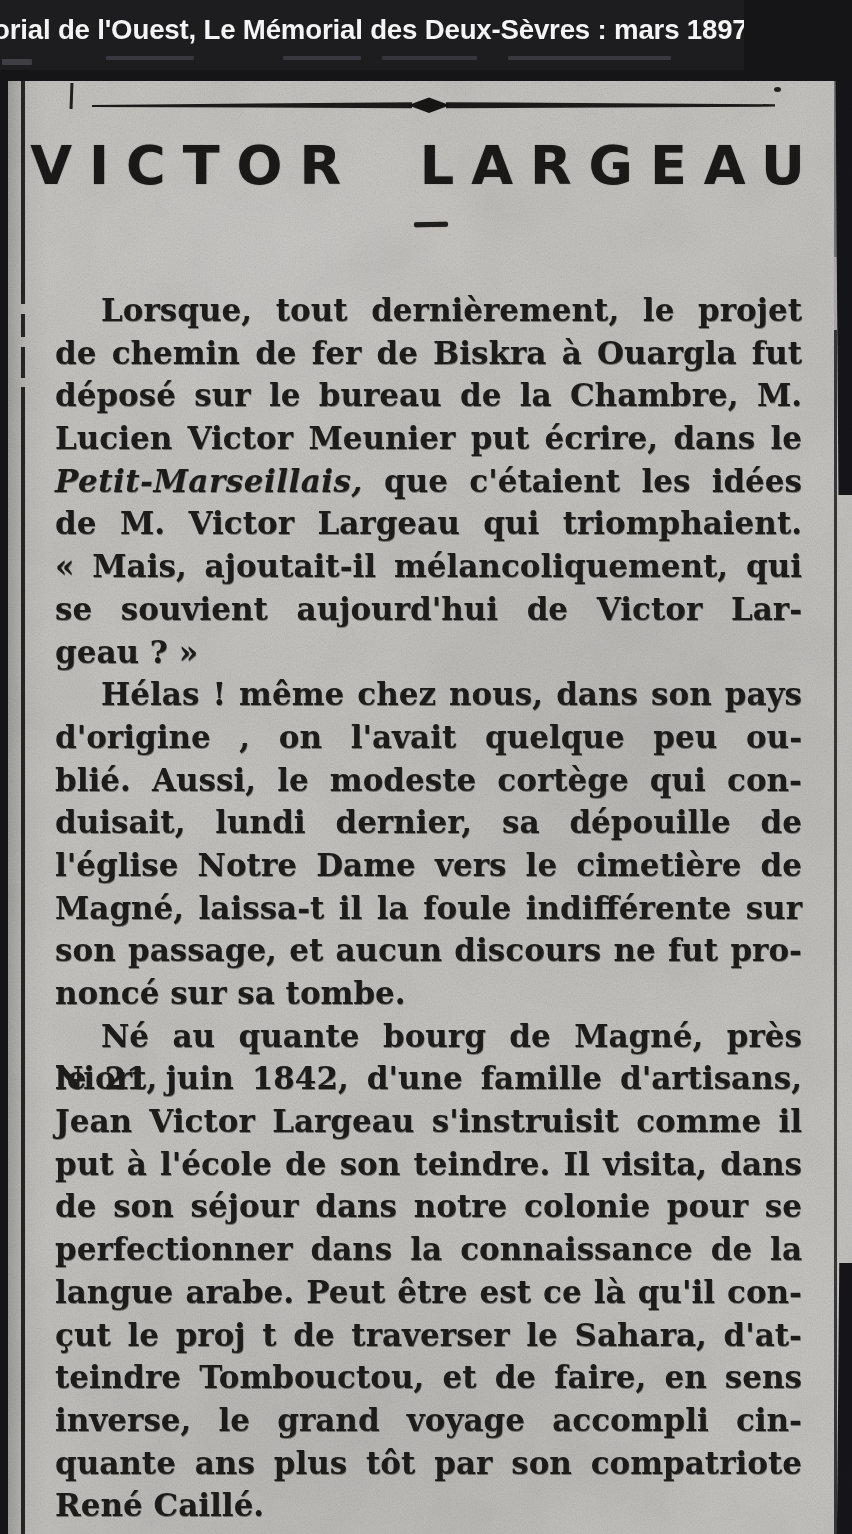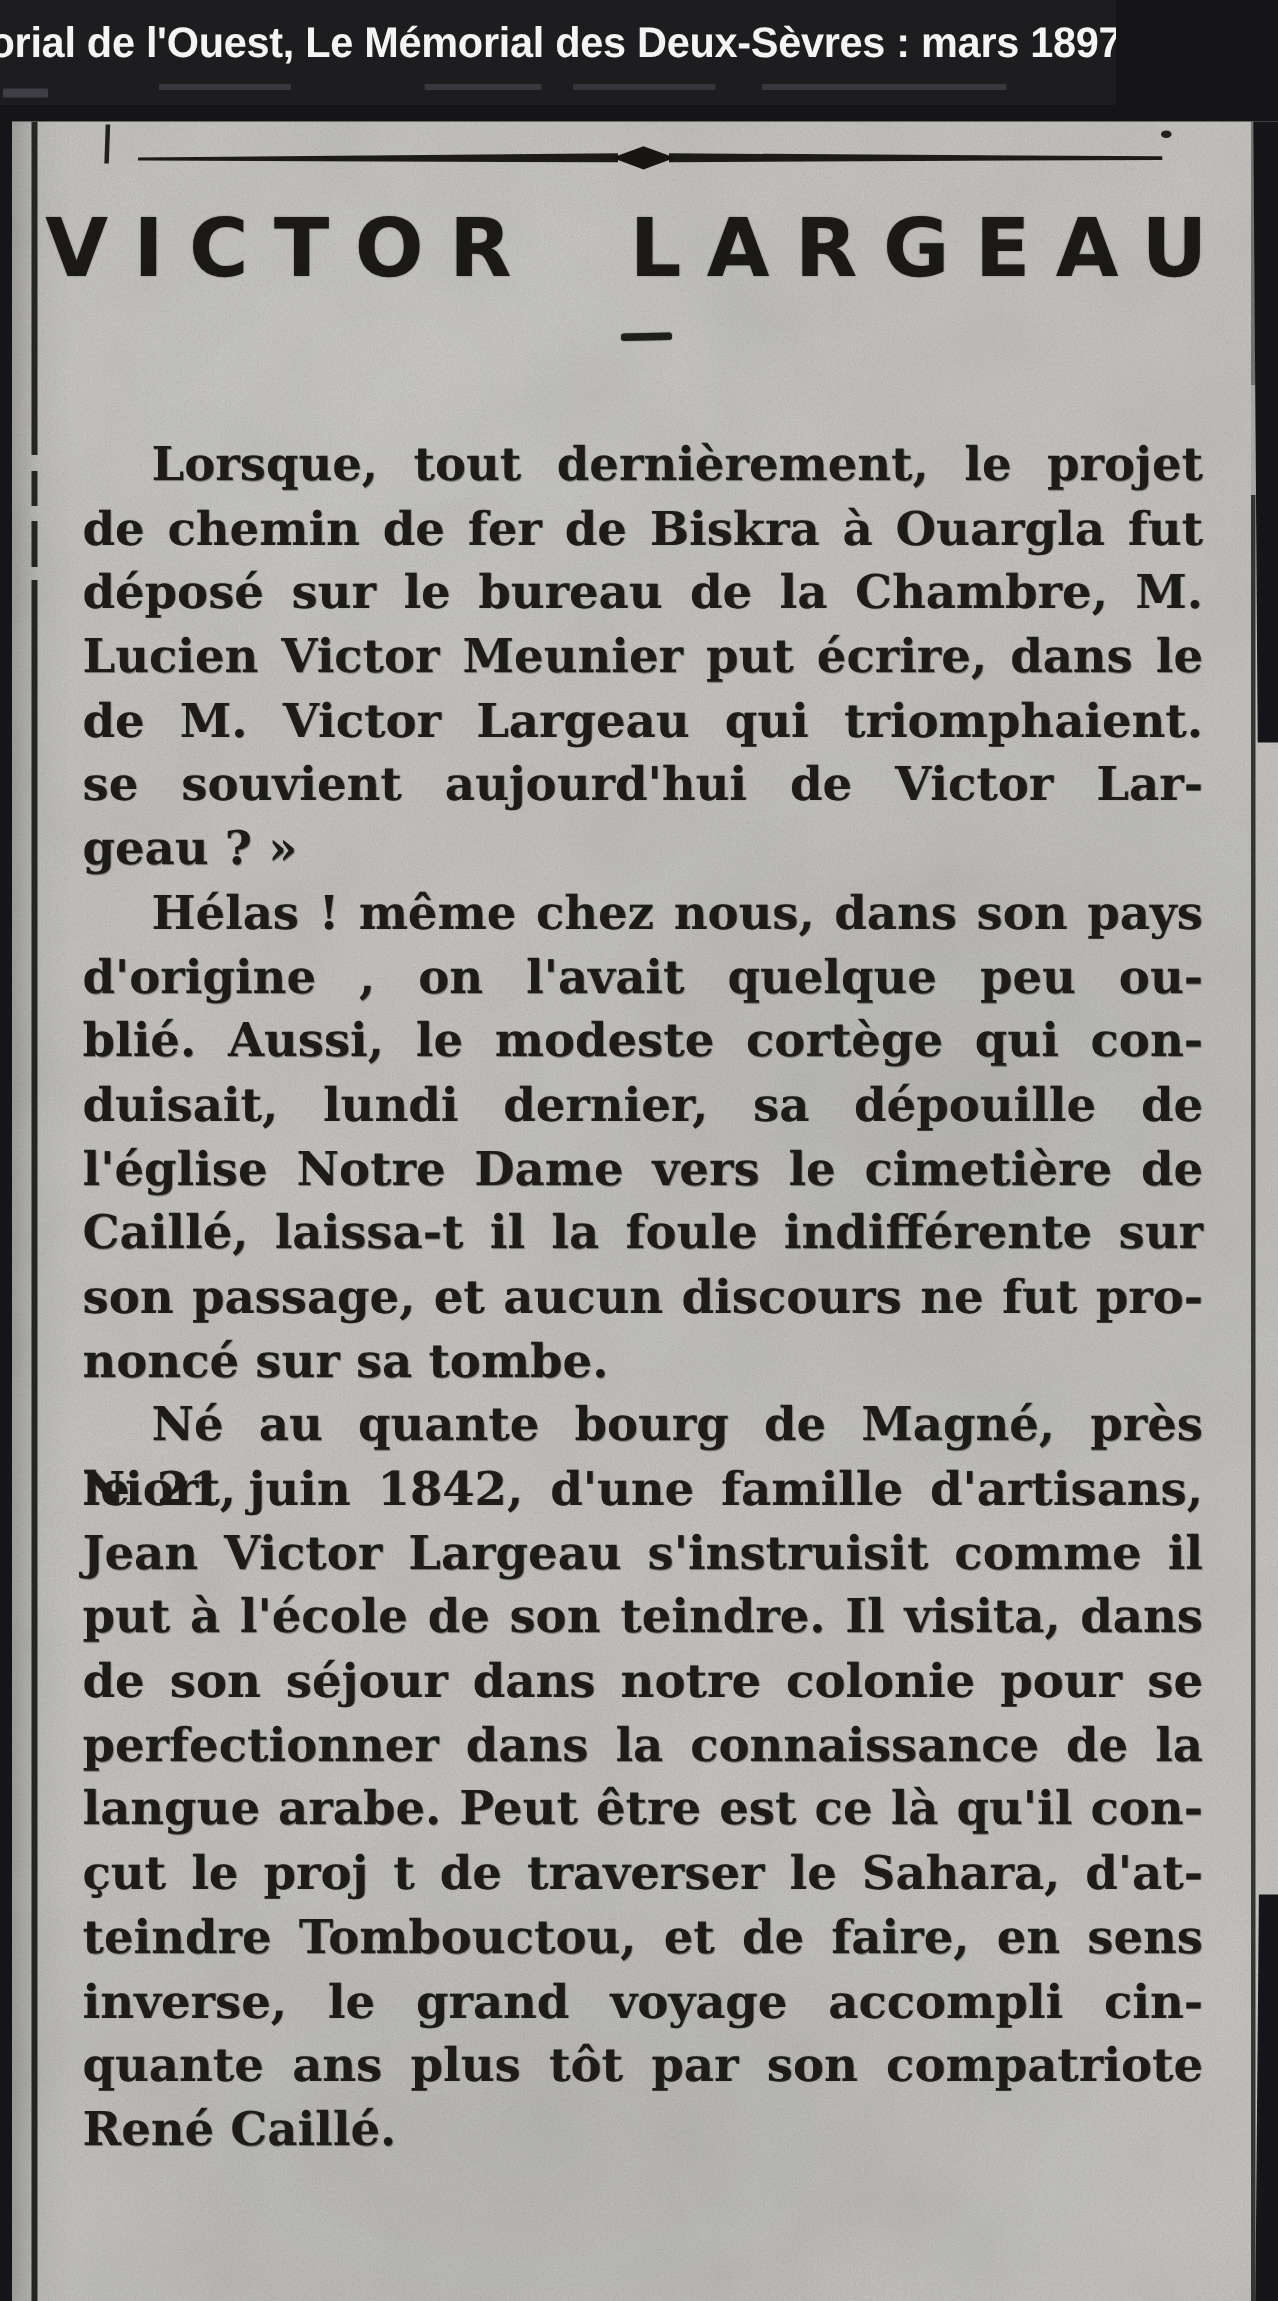--- a/index.html
+++ b/index.html
@@ -100,29 +100,31 @@
     </div>
 
     <div class="headline">VICTOR LARGEAU</div>
     <div class="headline-dash"></div>
 
     <div class="article" id="article-body">
         <div class="tline indent">Lorsque, tout dernièrement, le projet</div>
         <div class="tline">de chemin de fer de Biskra à Ouargla fut</div>
         <div class="tline">déposé sur le bureau de la Chambre, M.</div>
         <div class="tline">Lucien Victor Meunier put écrire, dans le</div>
+        <div class="tline"><span class="ital">Petit-Marseillais,</span><span> que c'étaient les idées</span></div>
         <div class="tline">de M. Victor Largeau qui triomphaient.</div>
+        <div class="tline">« Mais, ajoutait-il mélancoliquement, qui</div>
         <div class="tline">se souvient aujourd'hui de Victor Lar-</div>
         <div class="tline last">geau ? »</div>
         <div class="tline indent">Hélas ! même chez nous, dans son pays</div>
         <div class="tline">d'origine , on l'avait quelque peu ou-</div>
         <div class="tline">blié. Aussi, le modeste cortège qui con-</div>
         <div class="tline">duisait, lundi dernier, sa dépouille de</div>
         <div class="tline">l'église Notre Dame vers le cimetière de</div>
-        <div class="tline">Caillé, laissa-t il la foule indifférente sur</div>
+        <div class="tline">Magné, laissa-t il la foule indifférente sur</div>
         <div class="tline">son passage, et aucun discours ne fut pro-</div>
         <div class="tline last">noncé sur sa tombe.</div>
         <div class="tline indent">Né au quante bourg de Magné, près Niort,</div>
         <div class="tline">le 21 juin 1842, d'une famille d'artisans,</div>
         <div class="tline">Jean Victor Largeau s'instruisit comme il</div>
         <div class="tline">put à l'école de son teindre. Il visita, dans</div>
         <div class="tline">de son séjour dans notre colonie pour se</div>
         <div class="tline">perfectionner dans la connaissance de la</div>
         <div class="tline">langue arabe. Peut être est ce là qu'il con-</div>
         <div class="tline">çut le proj t de traverser le Sahara, d'at-</div>

